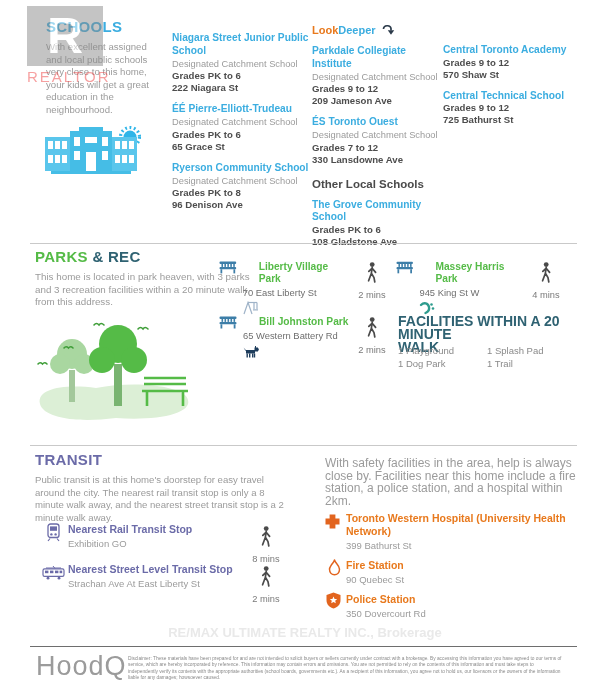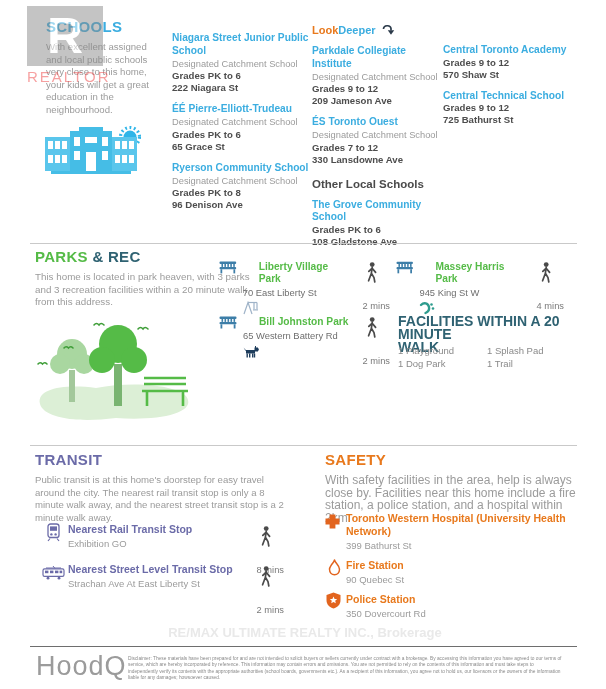--- a/index.html
+++ b/index.html
@@ -30,21 +30,21 @@
   
   .park-row { display:flex; gap:6px; }
   .park-name { color:#55BB47; font-weight:bold; font-size:10.2px; line-height:12px;padding-left:16px; }
   .park-addr { color:#6E6E6E; font-size:9.4px; margin-top:2px; }
   .park-feature { margin-top:3px; }
   .fac-head { color:#2F6272; font-weight:bold; font-size:14px; line-height:13px; white-space:pre-line; }
   .fac-item { color:#8A8A8A; font-size:9.5px; position:absolute; }
 
   
   .walker { width:36px; text-align:center; }
-  .walker .mins { font-size:9.3px; color:#7A7A7A; margin-top:12px;text-align:right; }
+  .walker .mins { font-size:9.3px; color:#7A7A7A; margin-top:1px; }
 
   
   .stop-label { color:#6B6BA8; font-weight:bold; font-size:10.5px; line-height:12.5px; }
   .stop-name  { color:#9B9B9B; font-size:9.5px; margin-top:2px; }
   .safe-name  { color:#E8791D; font-weight:bold; font-size:10.5px; line-height:13px; white-space:pre-line; }
   .safe-addr  { color:#9B9B9B; font-size:9.5px; margin-top:2px; }
 
   
   .divider { height:1px; background:#C9C9C9; }
   .divider-dark { height:1px; background:#6E6E6E; }
@@ -374,21 +374,20 @@
 </div>
 <div class="abs walker" style="left:248px; top:566px;">
   <svg width="16" height="23" viewBox="0 0 16 23">
     <circle cx="8.2" cy="2.6" r="2.4" fill="#4A4A4A"></circle>
     <path d="M8.2 5.4 L7.4 11.2 L4.6 18.8 M7.4 11.2 L10 15.6 L10.8 20 M8.2 6.2 L4.8 9.4 M8.2 6.2 L11.6 10.4" stroke="#4A4A4A" stroke-width="1.7" fill="none" stroke-linecap="round" stroke-linejoin="round"></path>
   </svg>
   <div class="mins">2 mins</div>
 </div>
 
 <div class="abs" style="left:325px; top:451px; width:264px;">
-  <div class="sec-title c-orange">SAFETY</div>
   <div class="intro" style="font-size:12px;">With safety facilities in the area, help is always close by. Facilities near this home include a fire station, a police station, and a hospital within 2km.</div>
 </div>
 
 <div class="abs" style="left:325px; top:514px;">
   <svg width="15" height="15" viewBox="0 0 15 15">
     <path d="M4.6 0.5 h5.8 v4.1 h4.1 v5.8 h-4.1 v4.1 h-5.8 v-4.1 h-4.1 v-5.8 h4.1 z" fill="#E2641E"></path>
   </svg>
 </div>
 <div class="abs" style="left:346px; top:512px; width:245px;">
   <div class="safe-name">Toronto Western Hospital (University Health

